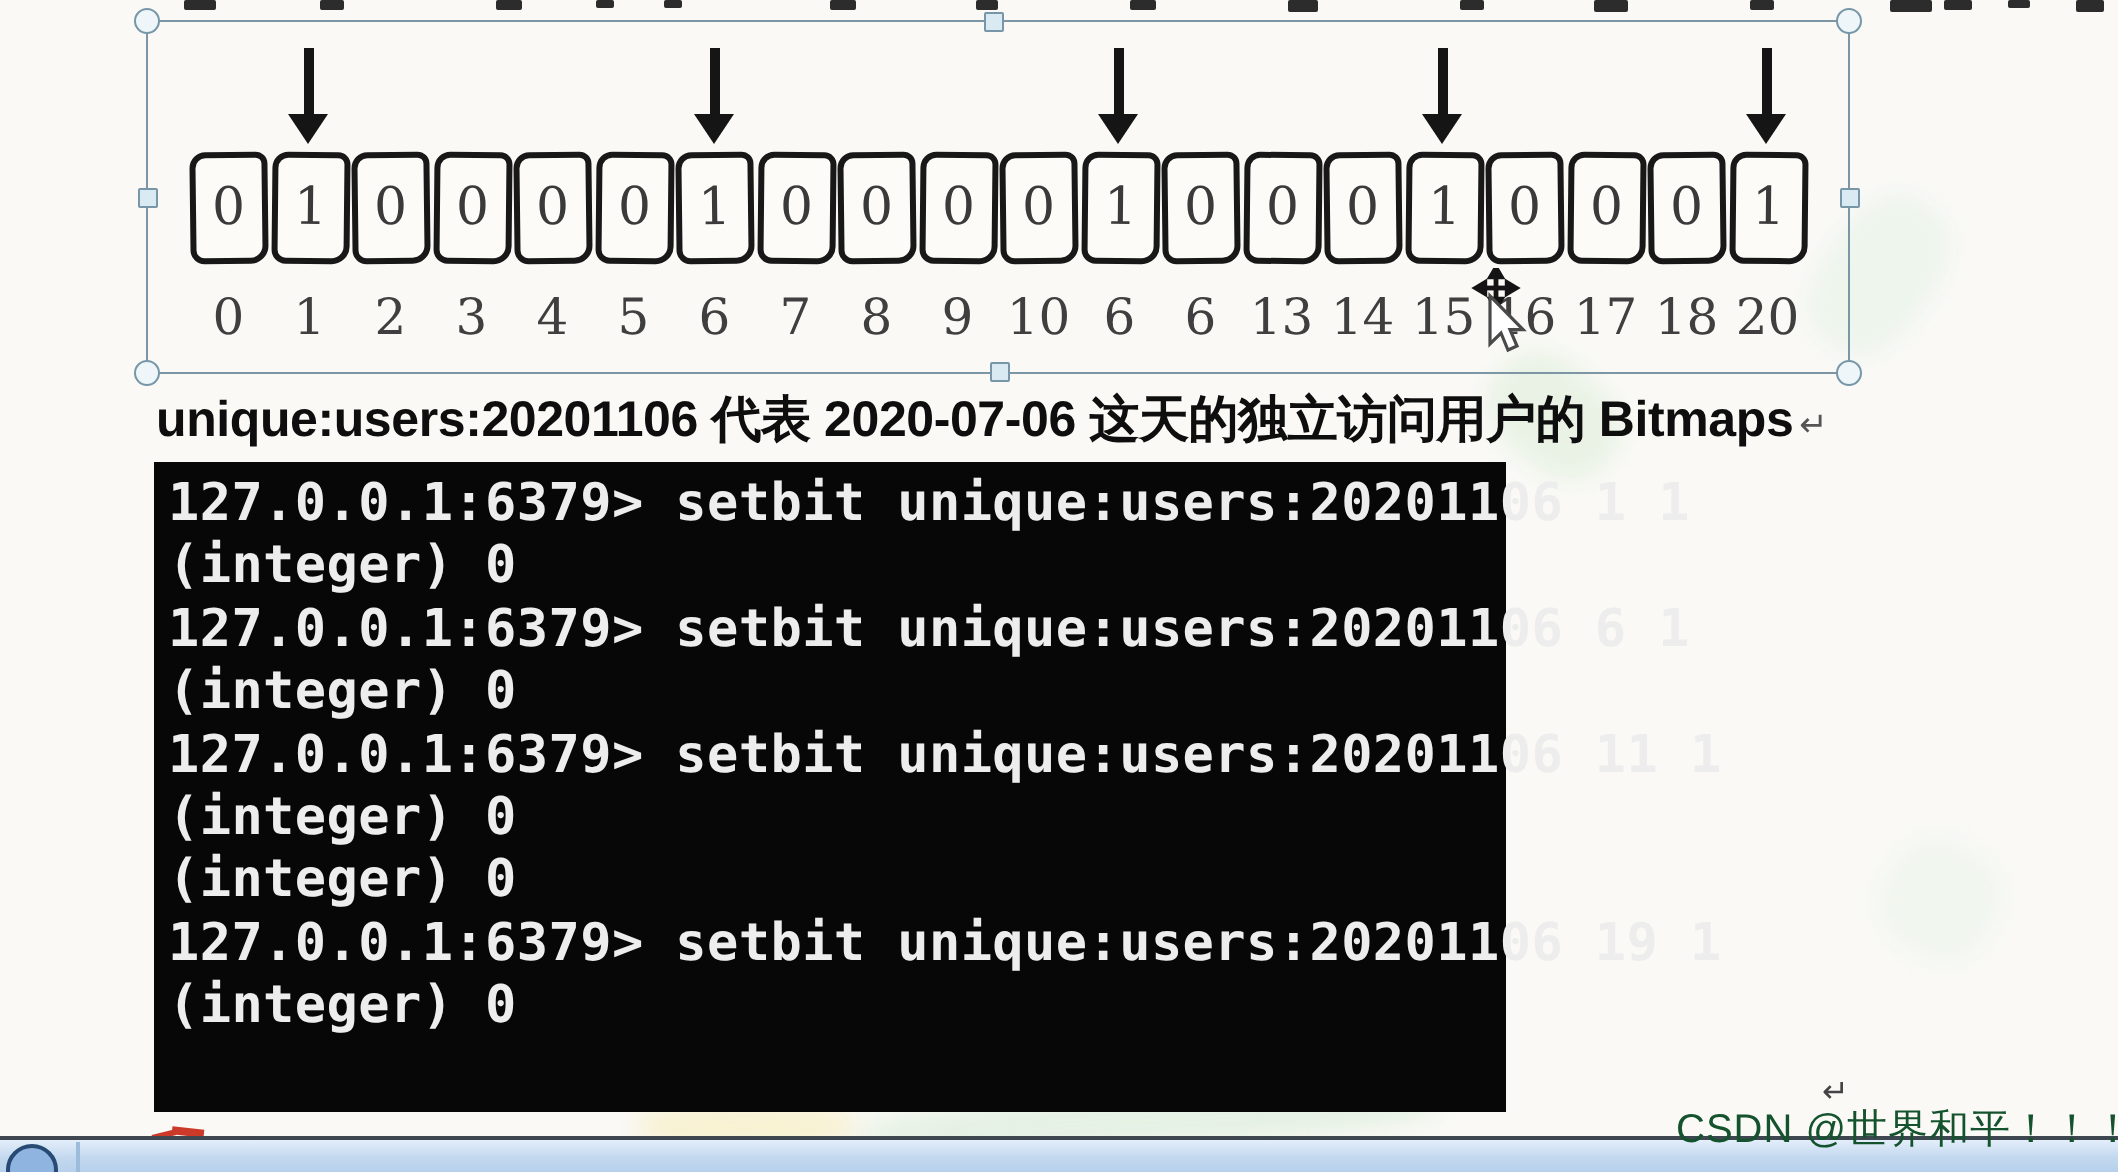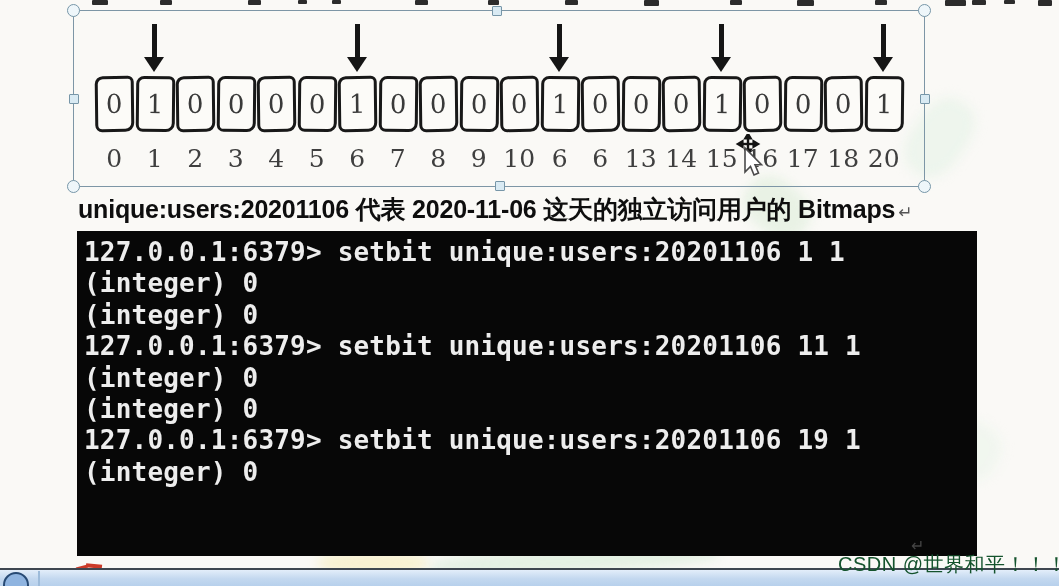--- a/index.html
+++ b/index.html
@@ -38,21 +38,21 @@
   .arrow-head { position:absolute; top:57px; width:0; height:0; z-index:2;
                 border-left:10.5px solid transparent; border-right:10.5px solid transparent;
                 border-top:15px solid #151515; }
 
   
   .caption { position:absolute; left:78px; top:193px; font-size:25px; font-weight:600;
              color:#0e0e0e; letter-spacing:-0.2px; white-space:nowrap; z-index:3; }
   .ret-mark { font-size:17px; font-weight:400; color:#555; margin-left:3px; }
 
   
-  .terminal { position:absolute; left:77px; top:231px; width:900px; height:325px;
+  .terminal { position:absolute; left:77px; top:231px; width:676px; height:325px;
               background:#070707; padding:6px 0 0 7px; z-index:3; }
   .tline { font-family:"DejaVu Sans Mono","Liberation Mono",monospace; font-size:26px;
            font-weight:bold; line-height:31.4px; color:#ededed; letter-spacing:0.2px;
            white-space:pre; }
   .term-ret { position:absolute; left:911px; top:536px; font-size:16px; color:#444; z-index:3; }
 
   
   .cursor { position:absolute; left:733px; top:134px; z-index:9; }
 
   
@@ -218,26 +218,27 @@
       <line x1="8" y1="10" x2="22" y2="10"></line>
       <polygon points="15,0 12.4,4.4 17.6,4.4"></polygon>
       <polygon points="15,20 12.4,15.6 17.6,15.6"></polygon>
       <polygon points="5,10 9.4,7.4 9.4,12.6"></polygon>
       <polygon points="25,10 20.6,7.4 20.6,12.6"></polygon>
     </g>
     <path d="M12 14 L12 38 L17.5 32.5 L21 41 L25.5 39 L22 30.8 L28.5 30.8 Z" fill="#ffffff" stroke="#4a4a4a" stroke-width="1.6"></path>
   </svg>
 
   <div class="caption">
-    <span>unique:users:20201106 代表 2020-11-06 这天的独立访问用户的 Bitmaps</span><span class="ret-mark">↵</span>
+    <span>unique:users:20201106 代表 2020-07-06 这天的独立访问用户的 Bitmaps</span><span class="ret-mark">↵</span>
   </div>
 
   <div class="terminal" id="terminal">
       <div class="tline">127.0.0.1:6379&gt; setbit unique:users:20201106 1 1</div>
       <div class="tline">(integer) 0</div>
+      <div class="tline">127.0.0.1:6379&gt; setbit unique:users:20201106 6 1</div>
       <div class="tline">(integer) 0</div>
       <div class="tline">127.0.0.1:6379&gt; setbit unique:users:20201106 11 1</div>
       <div class="tline">(integer) 0</div>
       <div class="tline">(integer) 0</div>
       <div class="tline">127.0.0.1:6379&gt; setbit unique:users:20201106 19 1</div>
       <div class="tline">(integer) 0</div>
     </div>
   <span class="term-ret">↵</span>
 
   <div class="red-mark">

